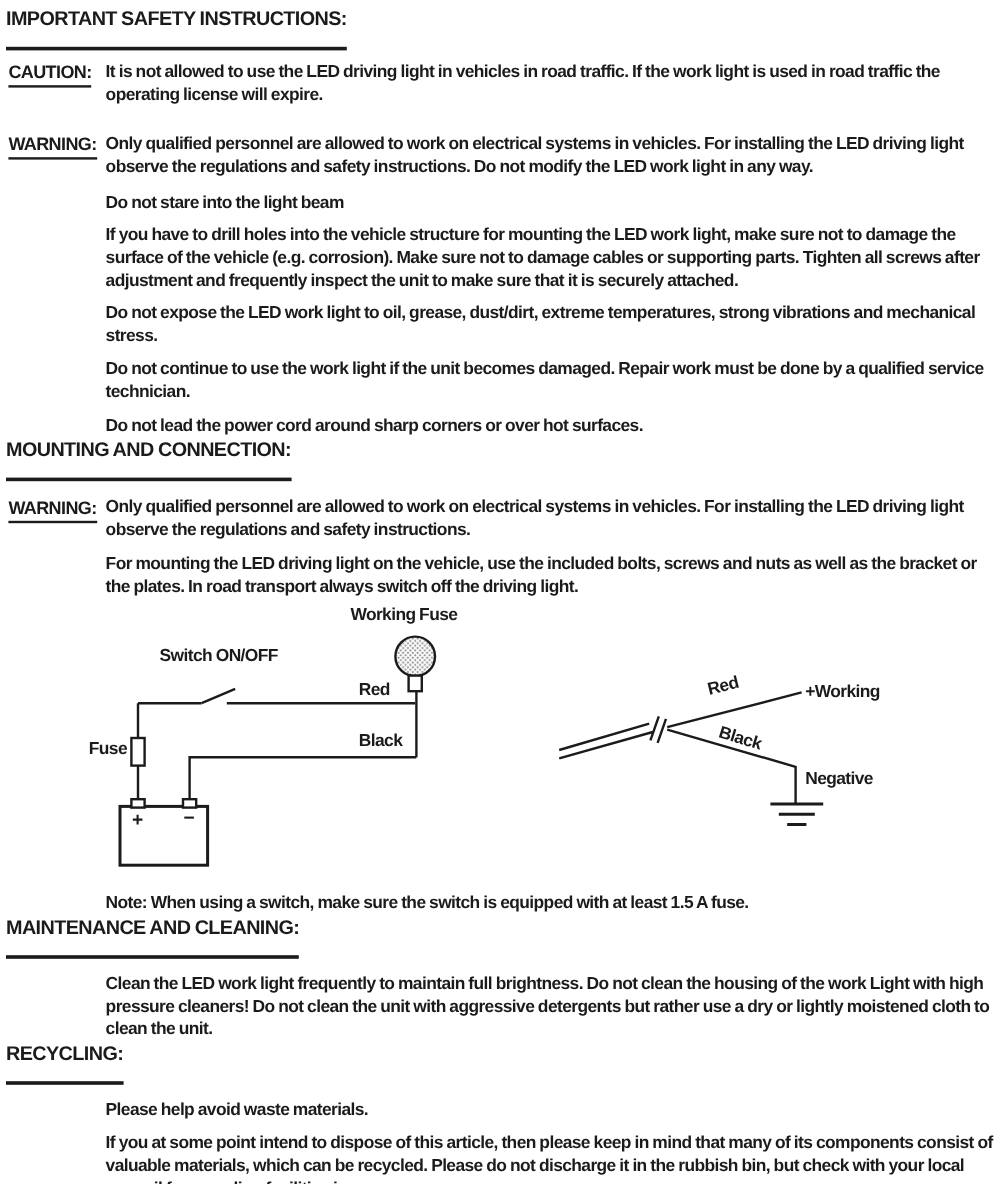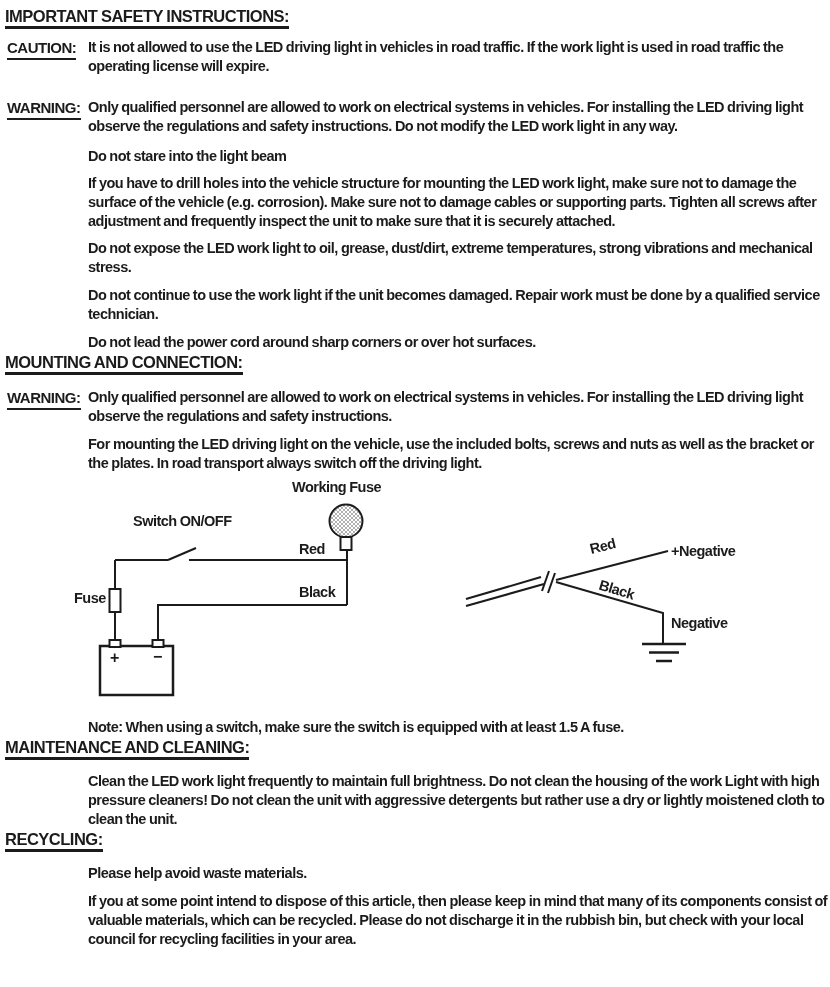--- a/index.html
+++ b/index.html
@@ -20,21 +20,21 @@
   }
   h1.sec {
     font-size: 16.5px;
     line-height: 20px;
     margin: 0;
     letter-spacing: -0.5px;
   }
   h1.sec > span {
     display: inline-block;
     border-bottom: 3px solid #1b1b1b;
-    padding-bottom: 0;
+    padding-bottom: 13px;
   }
   .lblpara {
     position: relative;
     padding-left: 83px;
     margin: 0;
   }
   .lblpara .lbl {
     position: absolute;
     left: 2px;
     top: 0;
@@ -147,21 +147,21 @@
     </g>
   </svg>
   <div class="dlabel" style="left:287px; top:0px;">Working Fuse</div>
   <div class="dlabel" style="left:128px; top:34px;">Switch ON/OFF</div>
   <div class="dlabel" style="left:294px; top:62px;">Red</div>
   <div class="dlabel" style="left:294px; top:105px;">Black</div>
   <div class="dlabel" style="left:69px;  top:111px;">Fuse</div>
   <div class="dlabel battery-sign" style="left:105px; top:171px;">+</div>
   <div class="dlabel battery-sign" style="left:148px; top:170px;">−</div>
   <div class="dlabel rot-red" style="left:587px; top:62px;">Red</div>
-  <div class="dlabel" style="left:666px; top:64px;">+Negative</div>
+  <div class="dlabel" style="left:666px; top:64px;">+Working</div>
   <div class="dlabel rot-black" style="left:592px; top:97px;">Black</div>
   <div class="dlabel" style="left:666px; top:136px;">Negative</div>
 </div>
 
 <p class="para mt8">Note: When using a switch, make sure the switch is equipped with at least 1.5 A fuse.</p>
 
 <h1 class="sec mt23"><span>MAINTENANCE AND CLEANING:</span></h1>
 
 <p class="para mt12">Clean the LED work light frequently to maintain full brightness. Do not clean the housing of the work Light with high pressure cleaners! Do not clean the unit with aggressive detergents but rather use a dry or lightly moistened cloth to clean the unit.</p>
 

